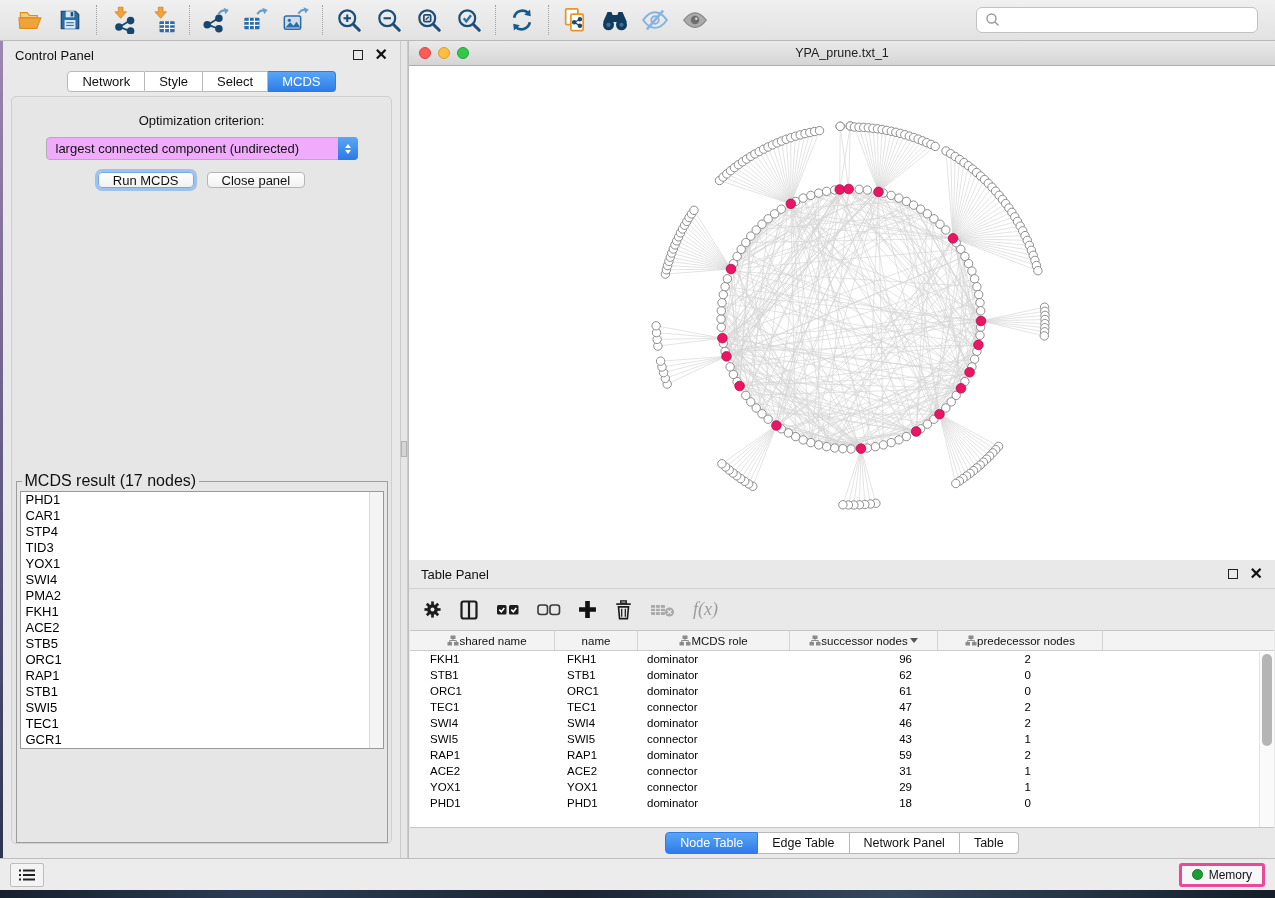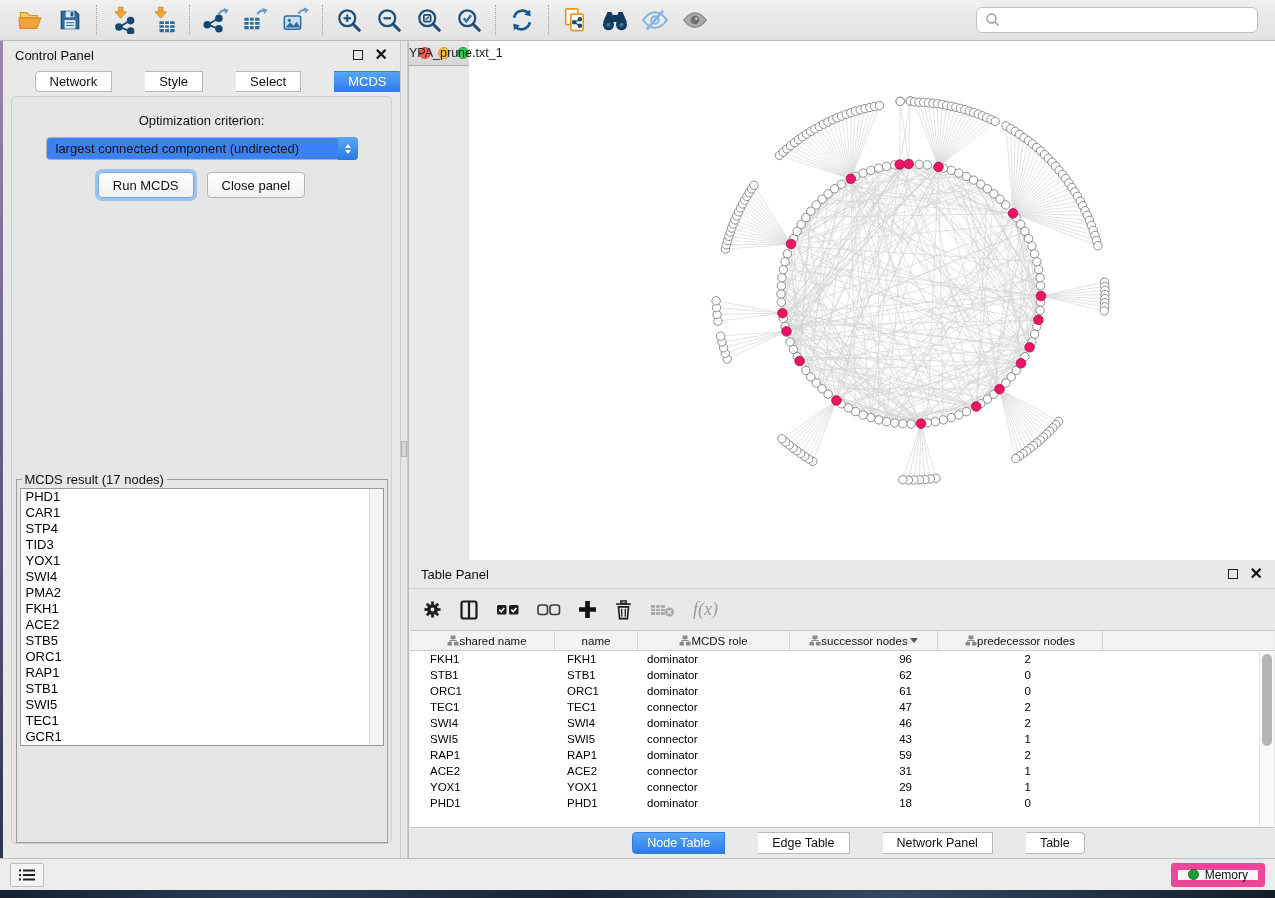--- a/index.html
+++ b/index.html
@@ -22,55 +22,55 @@
 
   
   .control-panel { width:397px; background:#e9e9e9; display:flex; flex-direction:column; flex:none; }
   .panel-header { height:28px; display:flex; align-items:center; padding:0 12px; font-size:13px; color:#111; flex:none; }
   .ph-spacer { flex:1; }
   .float-btn { width:10px; height:10px; border:1.5px solid #222; margin-right:12px; cursor:pointer; }
   .close-btn { font-size:16px; font-weight:bold; color:#111; line-height:10px; cursor:pointer; }
 
   .cp-tabbar { display:flex; justify-content:center; flex:none; margin-top:2px; height:21px; }
   .seg { border:1px solid #b9b9b9; border-left:none; background:#fff; font-size:13px; color:#111;
-         display:flex; align-items:center; justify-content:center; padding:0 14px; cursor:pointer;margin-left:33px; }
+         display:flex; align-items:center; justify-content:center; padding:0 14px; cursor:pointer; }
   .seg:first-child { border-left:1px solid #b9b9b9; border-radius:4px 0 0 4px; }
   .seg:last-child { border-radius:0 4px 4px 0; }
   .seg.active { background:linear-gradient(#59a5f6,#2d7ce9); color:#fff; border-color:#2d7ce9; }
 
   .cp-content { flex:1; margin:4px 8px 14px 8px; background:#e6e6e6; border:1px solid #cfcfcf; border-radius:5px;
                 display:flex; flex-direction:column; align-items:center; padding-top:16px; min-height:0; }
   .opt-label { font-size:13px; color:#111; margin-bottom:9px; }
-  .dropdown { width:312px; height:23px; background:#3b82f6; border:1px solid #b0b0b0; border-radius:4px;
+  .dropdown { width:312px; height:23px; background:#f0abfc; border:1px solid #b0b0b0; border-radius:4px;
               display:flex; align-items:center; cursor:pointer; }
   .dropdown-text { flex:1; font-size:13px; padding-left:9px; color:#111; white-space:nowrap; }
   .dropdown-stepper { width:20px; height:23px; margin:-1px -1px -1px 0; border-radius:0 4px 4px 0;
               background:linear-gradient(#5aa7f7,#2b7ae4); display:flex; flex-direction:column;
               align-items:center; justify-content:center; gap:2px; }
   .dropdown-stepper span { width:0; height:0; border-left:3.5px solid transparent; border-right:3.5px solid transparent; }
   .arr-up { border-bottom:4px solid #fff; }
   .arr-dn { border-top:4px solid #fff; }
   .btn-row { display:flex; gap:13px; margin-top:12px; }
-  .mac-btn { height:26px; padding:0 14px; font-size:13px; color:#111; background:linear-gradient(#fff,#f1f1f1);
+  .mac-btn { height:16px; padding:0 14px; font-size:13px; color:#111; background:linear-gradient(#fff,#f1f1f1);
              border:1px solid #b5b5b5; border-radius:4px; cursor:pointer; font-family:"Liberation Sans",sans-serif; }
   .mac-btn.focused { box-shadow:0 0 0 3px rgba(110,170,245,.6); border-color:#74a9e8; }
 
   .result-fieldset { margin-top:auto; width:372px; height:371px; border:1px solid #9d9d9d; padding:1px 3px 3px 3px; background:transparent; }
-  .result-fieldset legend { font-size:13px; color:#111; padding:0 3px; margin-left:2px; }
+  .result-fieldset legend { font-size:16px; color:#111; padding:0 3px; margin-left:2px; }
   .result-list { width:100%; height:100%; background:#fff; border:1px solid #999; overflow:hidden; position:relative; }
   .result-item { font-size:13px; line-height:16px; padding-left:5px; color:#000; }
   .result-scroll { position:absolute; top:0; right:0; width:14px; height:100%; background:#f4f4f4; border-left:1px solid #dcdcdc; }
 
   
   .splitter { width:8px; background:#e6e6e6; border-left:1px solid #cacaca; border-right:1px solid #cacaca; position:relative; flex:none; cursor:col-resize; }
   .splitter .handle { position:absolute; top:400px; left:0; width:6px; height:16px; background:#d6d6d6; border:1px solid #b3b3b3; }
 
   
   .right-col { flex:1; display:flex; flex-direction:column; min-width:0; }
-  .network-window { height:519px; display:flex; flex-direction:row; border-left:1px solid #bdbdbd; flex:none; }
+  .network-window { height:519px; display:flex; flex-direction:column; border-left:1px solid #bdbdbd; flex:none; }
   .net-titlebar { height:25px; background:linear-gradient(#eaeaea,#d5d5d5); border-bottom:1px solid #aeaeae;
                   display:flex; align-items:center; position:relative; flex:none; }
   .traffic { display:flex; gap:7px; margin-left:10px; }
   .tl { width:12px; height:12px; border-radius:50%; cursor:pointer; }
   .tl.red { background:#fc5b57; border:1px solid #d94744; }
   .tl.yellow { background:#fdbe41; border:1px solid #d9a02e; }
   .tl.green { background:#34c84a; border:1px solid #27a238; }
   .net-title { position:absolute; left:0; right:0; text-align:center; font-size:12.5px; color:#222; }
   .net-canvas { flex:1; background:#fff; overflow:hidden; }
 
@@ -90,21 +90,21 @@
   .vscroll { position:absolute; top:21px; right:0; width:15px; bottom:0; background:#fafafa; border-left:1px solid #e3e3e3; }
   .vthumb { position:absolute; top:2px; left:2px; width:10px; height:92px; background:#b5b5b5; border-radius:6px; }
 
   .tp-tabs { height:30px; display:flex; align-items:center; justify-content:center; flex:none; }
   .tp-tabs .seg { font-size:12.5px; height:22px; }
 
   
   .statusbar { height:32px; background:#ececec; border-top:1px solid #bdbdbd; display:flex; align-items:center; padding:0 10px; flex:none; }
   .list-btn { width:34px; height:24px; border:1px solid #bdbdbd; background:#f4f4f4; border-radius:2px;
               display:flex; align-items:center; justify-content:center; cursor:pointer; }
-  .memory-btn { margin-left:auto; height:24px; border:7px solid #ec4899; background:#f7f7f7; border-radius:3px;
+  .memory-btn { margin-left:auto; height:24px; border:3px solid #ec4899; background:#f7f7f7; border-radius:3px;
                 display:flex; align-items:center; gap:6px; padding:0 10px; font-size:12px; color:#111; cursor:pointer;justify-content:flex-end; }
   .mem-dot { width:11px; height:11px; border-radius:50%; background:#1f9c32; border:1px solid #157a24; }
 
   .desktop-bottom { height:8px; background:linear-gradient(90deg,#16202e,#2a3c55 20%,#1a2433 45%,#33475f 70%,#141e2a); flex:none; }
 </style>
 </head>
 <body>
 
 <div class="screen">
 

